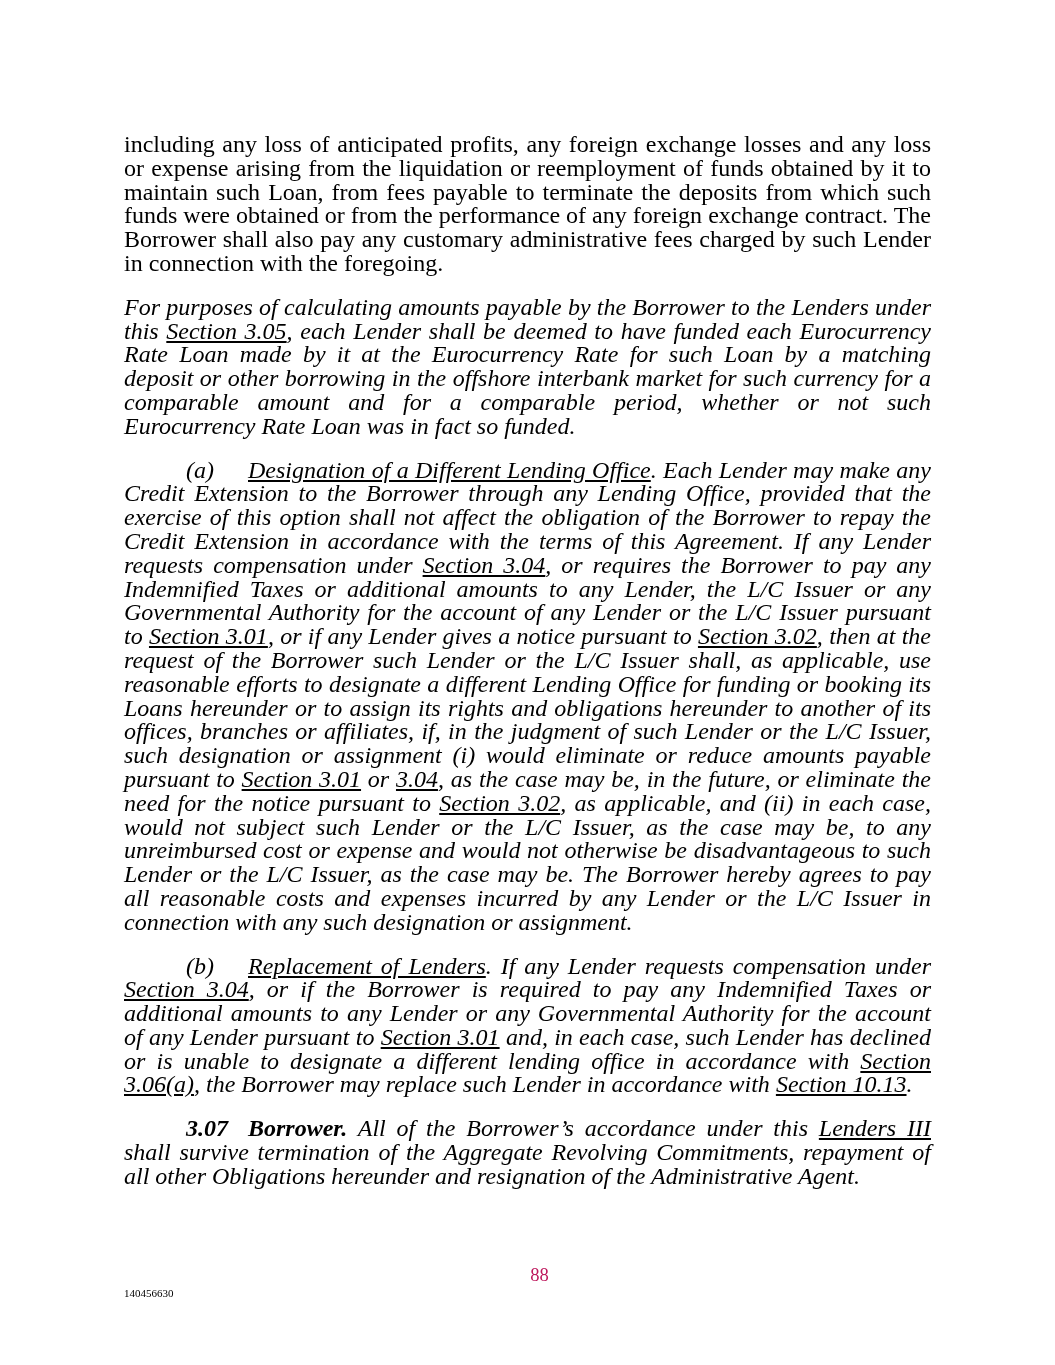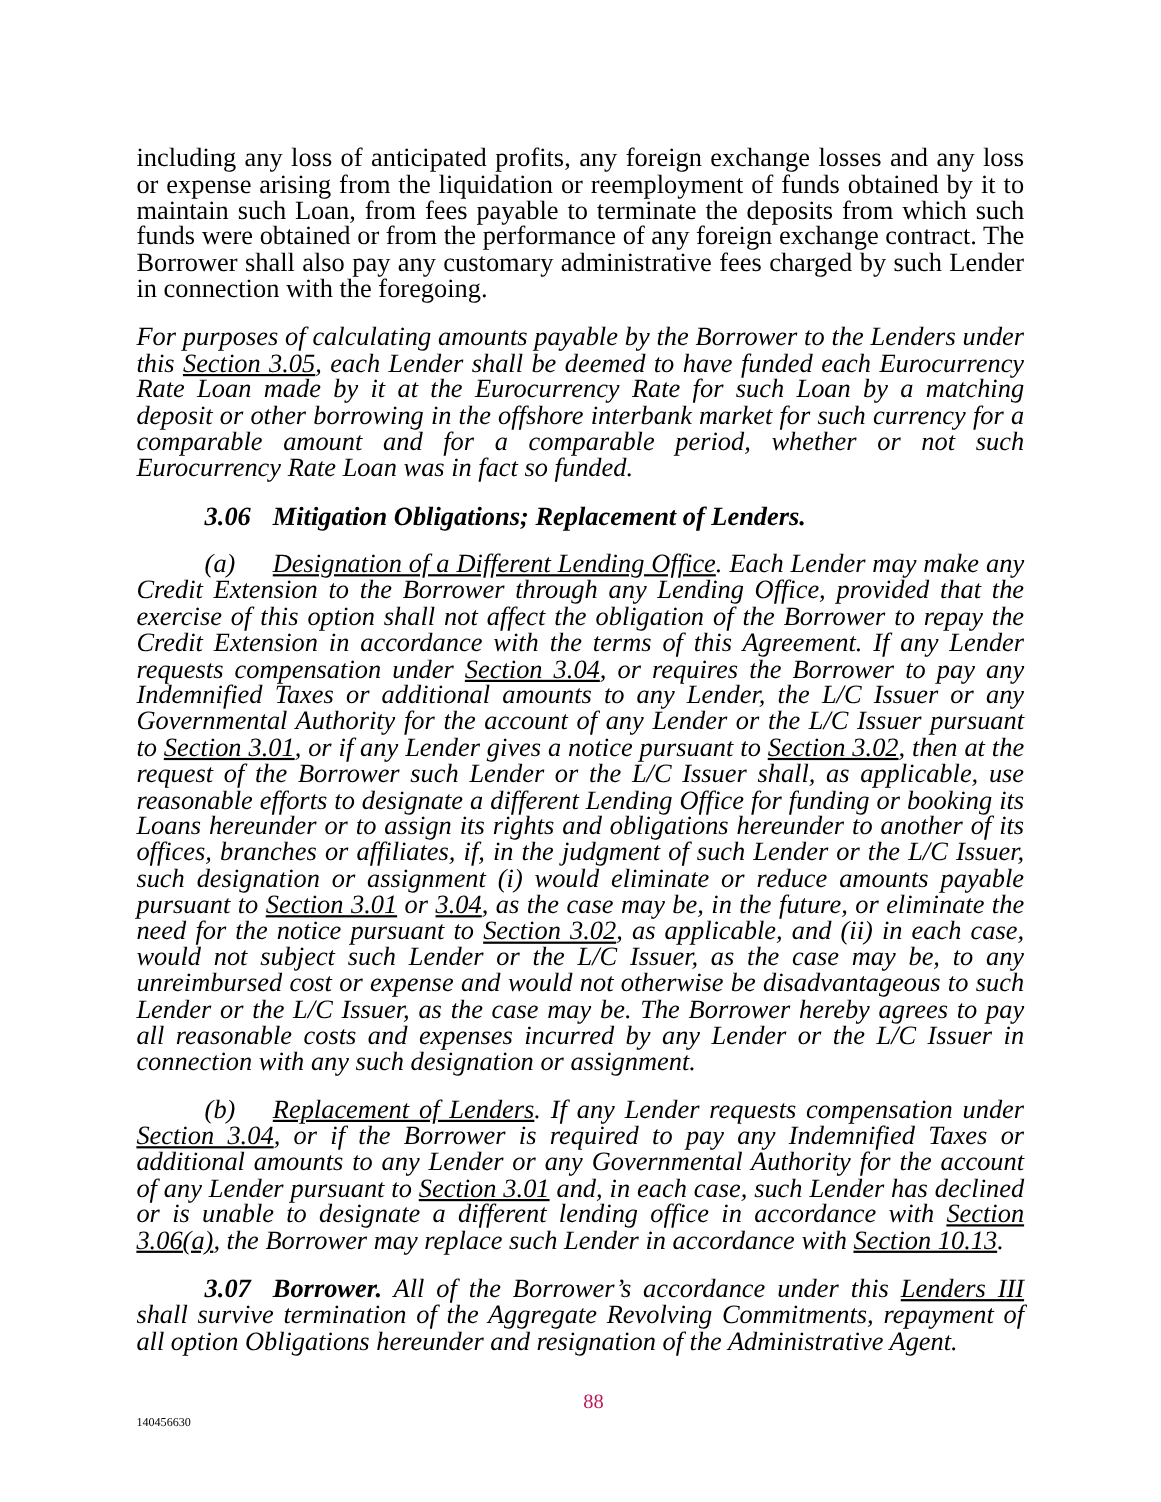--- a/index.html
+++ b/index.html
@@ -26,23 +26,22 @@
   }
 </style>
 </head>
 <body>
 
 <div class="page">
   <p>including any loss of anticipated profits, any foreign exchange losses and any loss or expense arising from the liquidation or reemployment of funds obtained by it to maintain such Loan, from fees payable to terminate the deposits from which such funds were obtained or from the performance of any foreign exchange contract.  The Borrower shall also pay any customary administrative fees charged by such Lender in connection with the foregoing.</p>
 
   <p class="gap"><span>For purposes of calculating amounts payable by the Borrower to the Lenders under this </span><span class="u">Section 3.05</span><span>, each Lender shall be deemed to have funded each Eurocurrency Rate Loan made by it at the Eurocurrency Rate for such Loan by a matching deposit or other borrowing in the offshore interbank market for such currency for a comparable amount and for a comparable period, whether or not such Eurocurrency Rate Loan was in fact so funded.</span></p>
 
-  <p class="gap indent"><span class="headnum">3.06</span><span class="b">Mitigation Obligations; Replacement of Lenders.</span></p>
 
   <p class="gap indent"><span class="num">(a)</span><span class="u">Designation of a Different Lending Office</span><span>.  Each Lender may make any Credit Extension to the Borrower through any Lending Office, provided that the exercise of this option shall not affect the obligation of the Borrower to repay the Credit Extension in accordance with the terms of this Agreement.  If any Lender requests compensation under </span><span class="u">Section 3.04</span><span>, or requires the Borrower to pay any Indemnified Taxes or additional amounts to any Lender, the L/C Issuer or any Governmental Authority for the account of any Lender or the L/C Issuer pursuant to </span><span class="u">Section 3.01</span><span>, or if any Lender gives a notice pursuant to </span><span class="u">Section 3.02</span><span>, then at the request of the Borrower such Lender or the L/C Issuer shall, as applicable, use reasonable efforts to designate a different Lending Office for funding or booking its Loans hereunder or to assign its rights and obligations hereunder to another of its offices, branches or affiliates, if, in the judgment of such Lender or the L/C Issuer, such designation or assignment (i) would eliminate or reduce amounts payable pursuant to </span><span class="u">Section 3.01</span><span> or </span><span class="u">3.04</span><span>, as the case may be, in the future, or eliminate the need for the notice pursuant to </span><span class="u">Section 3.02</span><span>, as applicable, and (ii) in each case, would not subject such Lender or the L/C Issuer, as the case may be, to any unreimbursed cost or expense and would not otherwise be disadvantageous to such Lender or the L/C Issuer, as the case may be.  The Borrower hereby agrees to pay all reasonable costs and expenses incurred by any Lender or the L/C Issuer in connection with any such designation or assignment.</span></p>
 
   <p class="gap indent"><span class="num">(b)</span><span class="u">Replacement of Lenders</span><span>.  If any Lender requests compensation under </span><span class="u">Section 3.04</span><span>, or if the Borrower is required to pay any Indemnified Taxes or additional amounts to any Lender or any Governmental Authority for the account of any Lender pursuant to </span><span class="u">Section 3.01</span><span> and, in each case, such Lender has declined or is unable to designate a different lending office in accordance with </span><span class="u">Section 3.06(a)</span><span>, the Borrower may replace such Lender in accordance with </span><span class="u">Section 10.13</span><span>.</span></p>
 
-  <p class="gap indent"><span class="headnum">3.07</span><span class="b">Borrower.</span><span>  All of the Borrower’s accordance under this </span><span class="u">Lenders III</span><span> shall survive termination of the Aggregate Revolving Commitments, repayment of all option Obligations hereunder and resignation of the Administrative Agent.</span></p>
+  <p class="gap indent"><span class="headnum">3.07</span><span class="b">Borrower.</span><span>  All of the Borrower’s accordance under this </span><span class="u">Lenders III</span><span> shall survive termination of the Aggregate Revolving Commitments, repayment of all other Obligations hereunder and resignation of the Administrative Agent.</span></p>
 </div>
 
 <div class="pageno">88</div>
 <div class="docid">140456630</div>
 
 </body></html>

